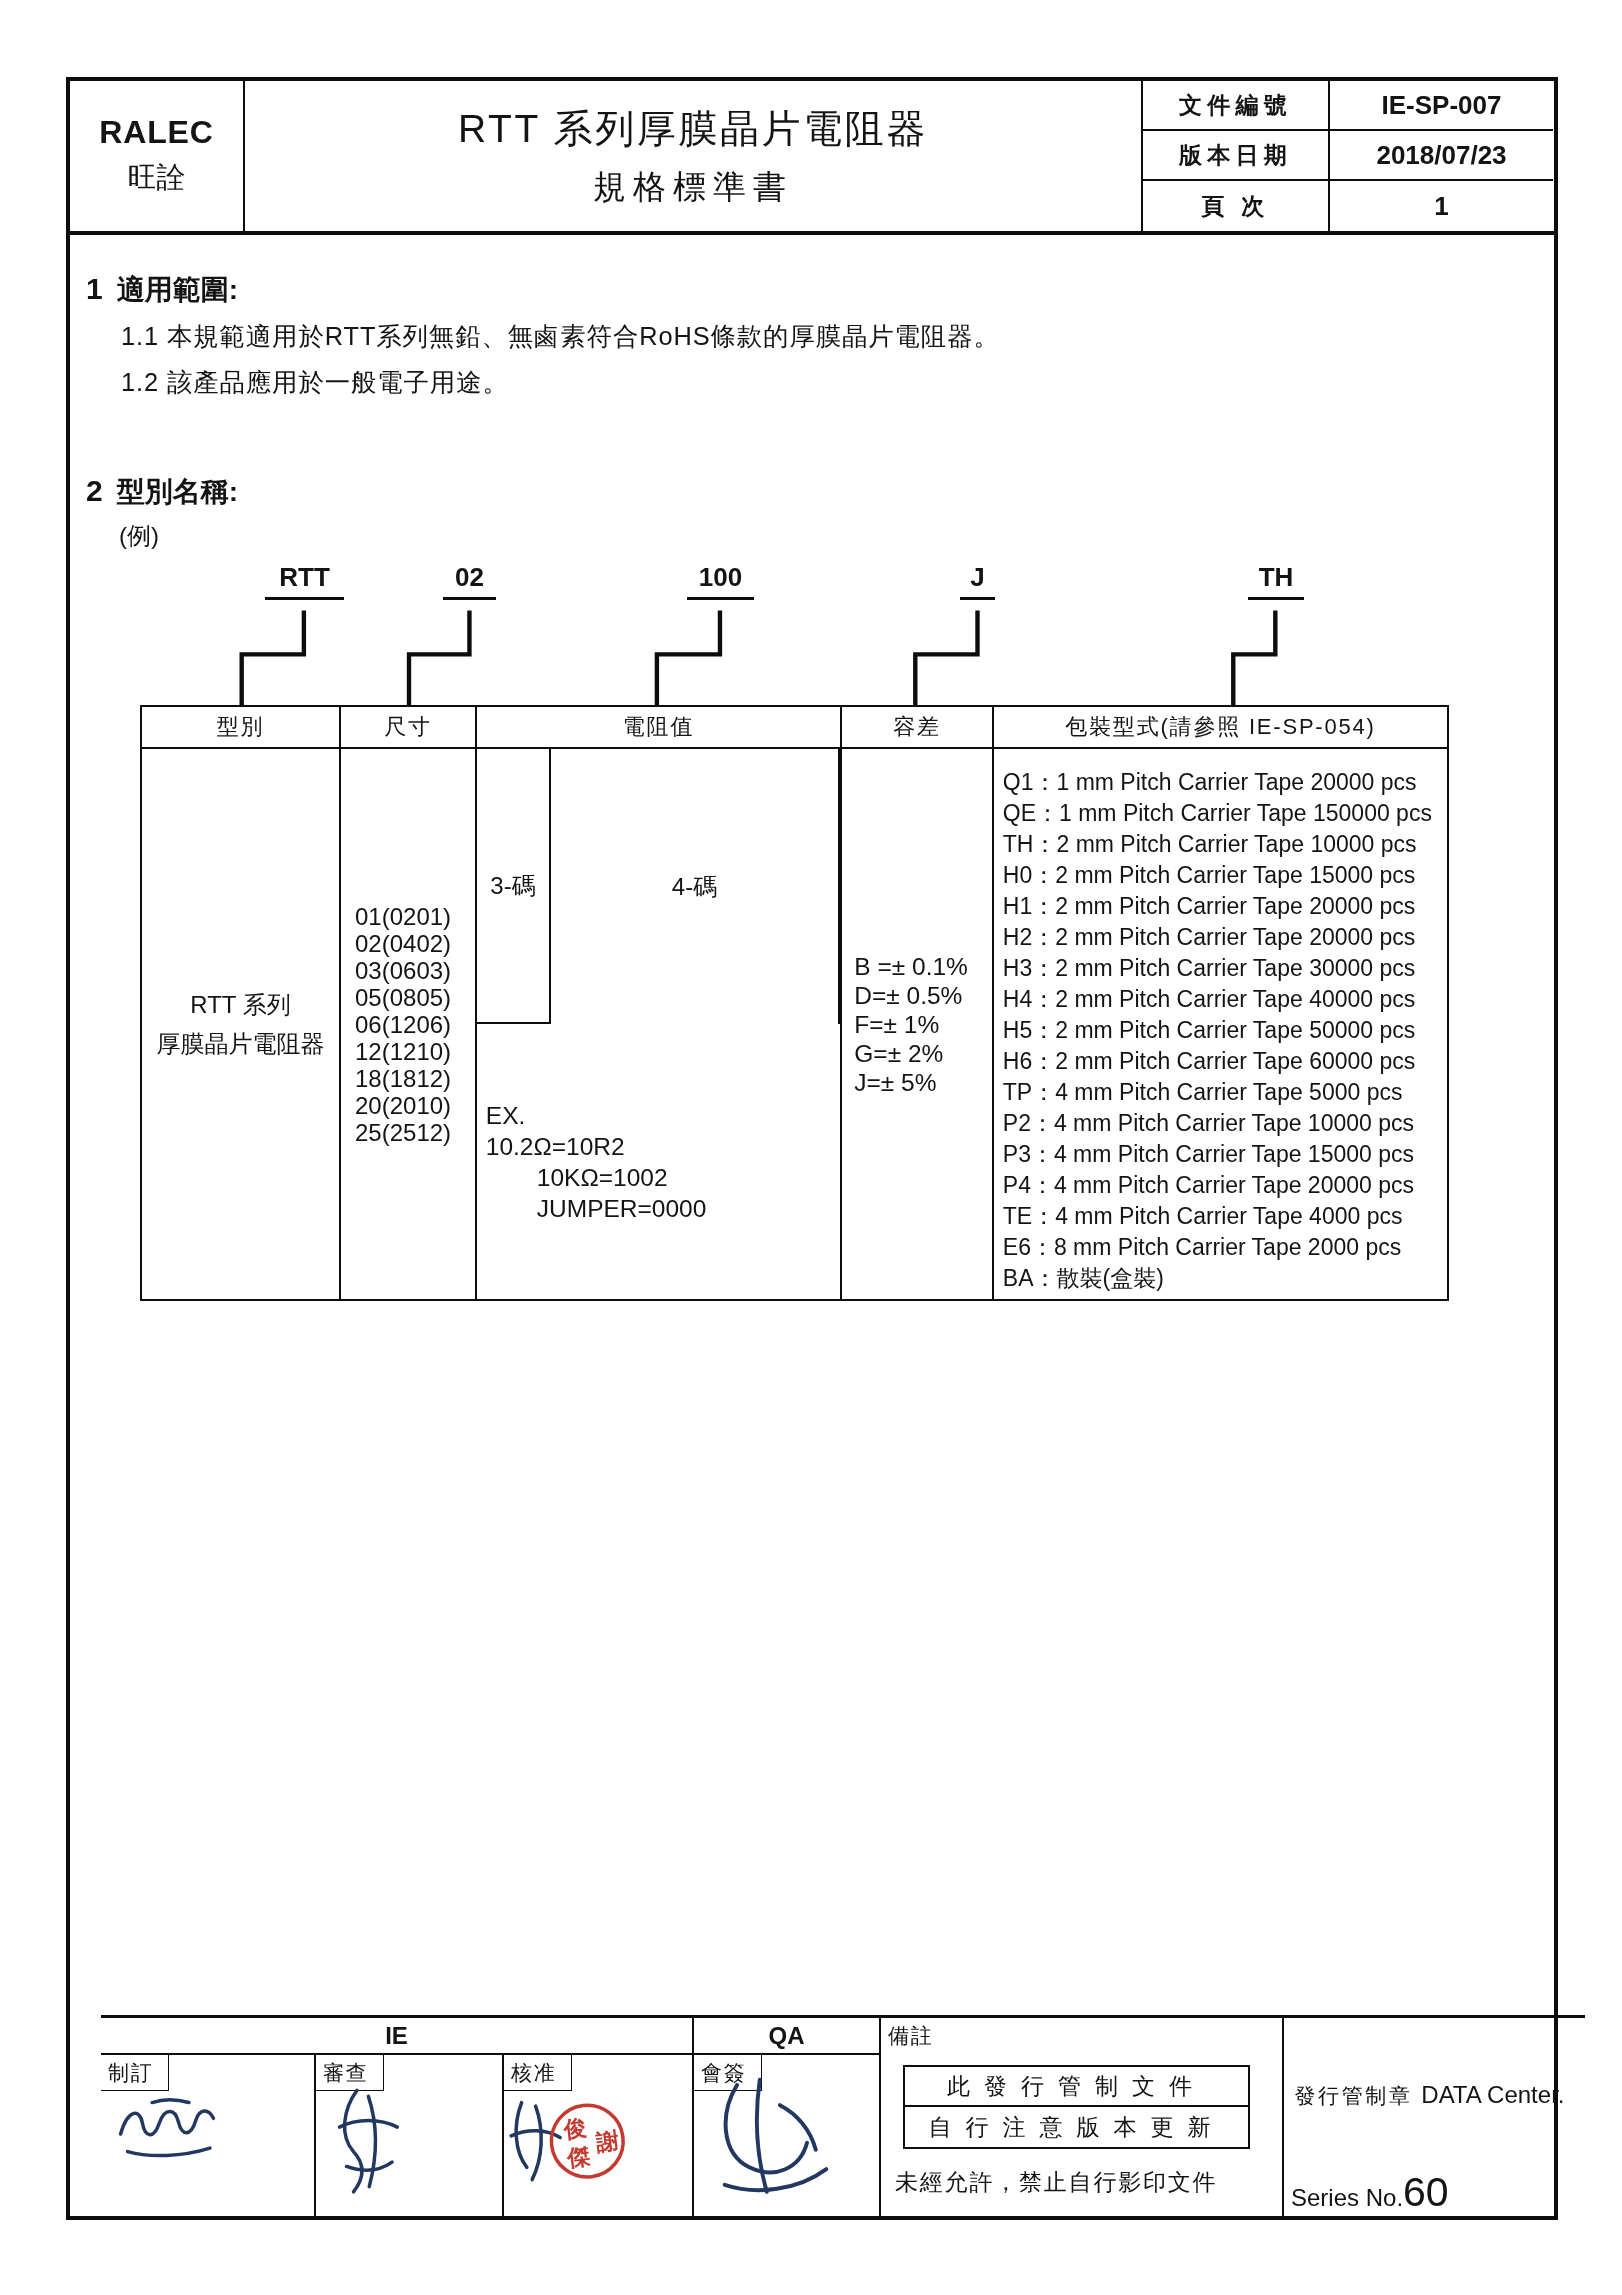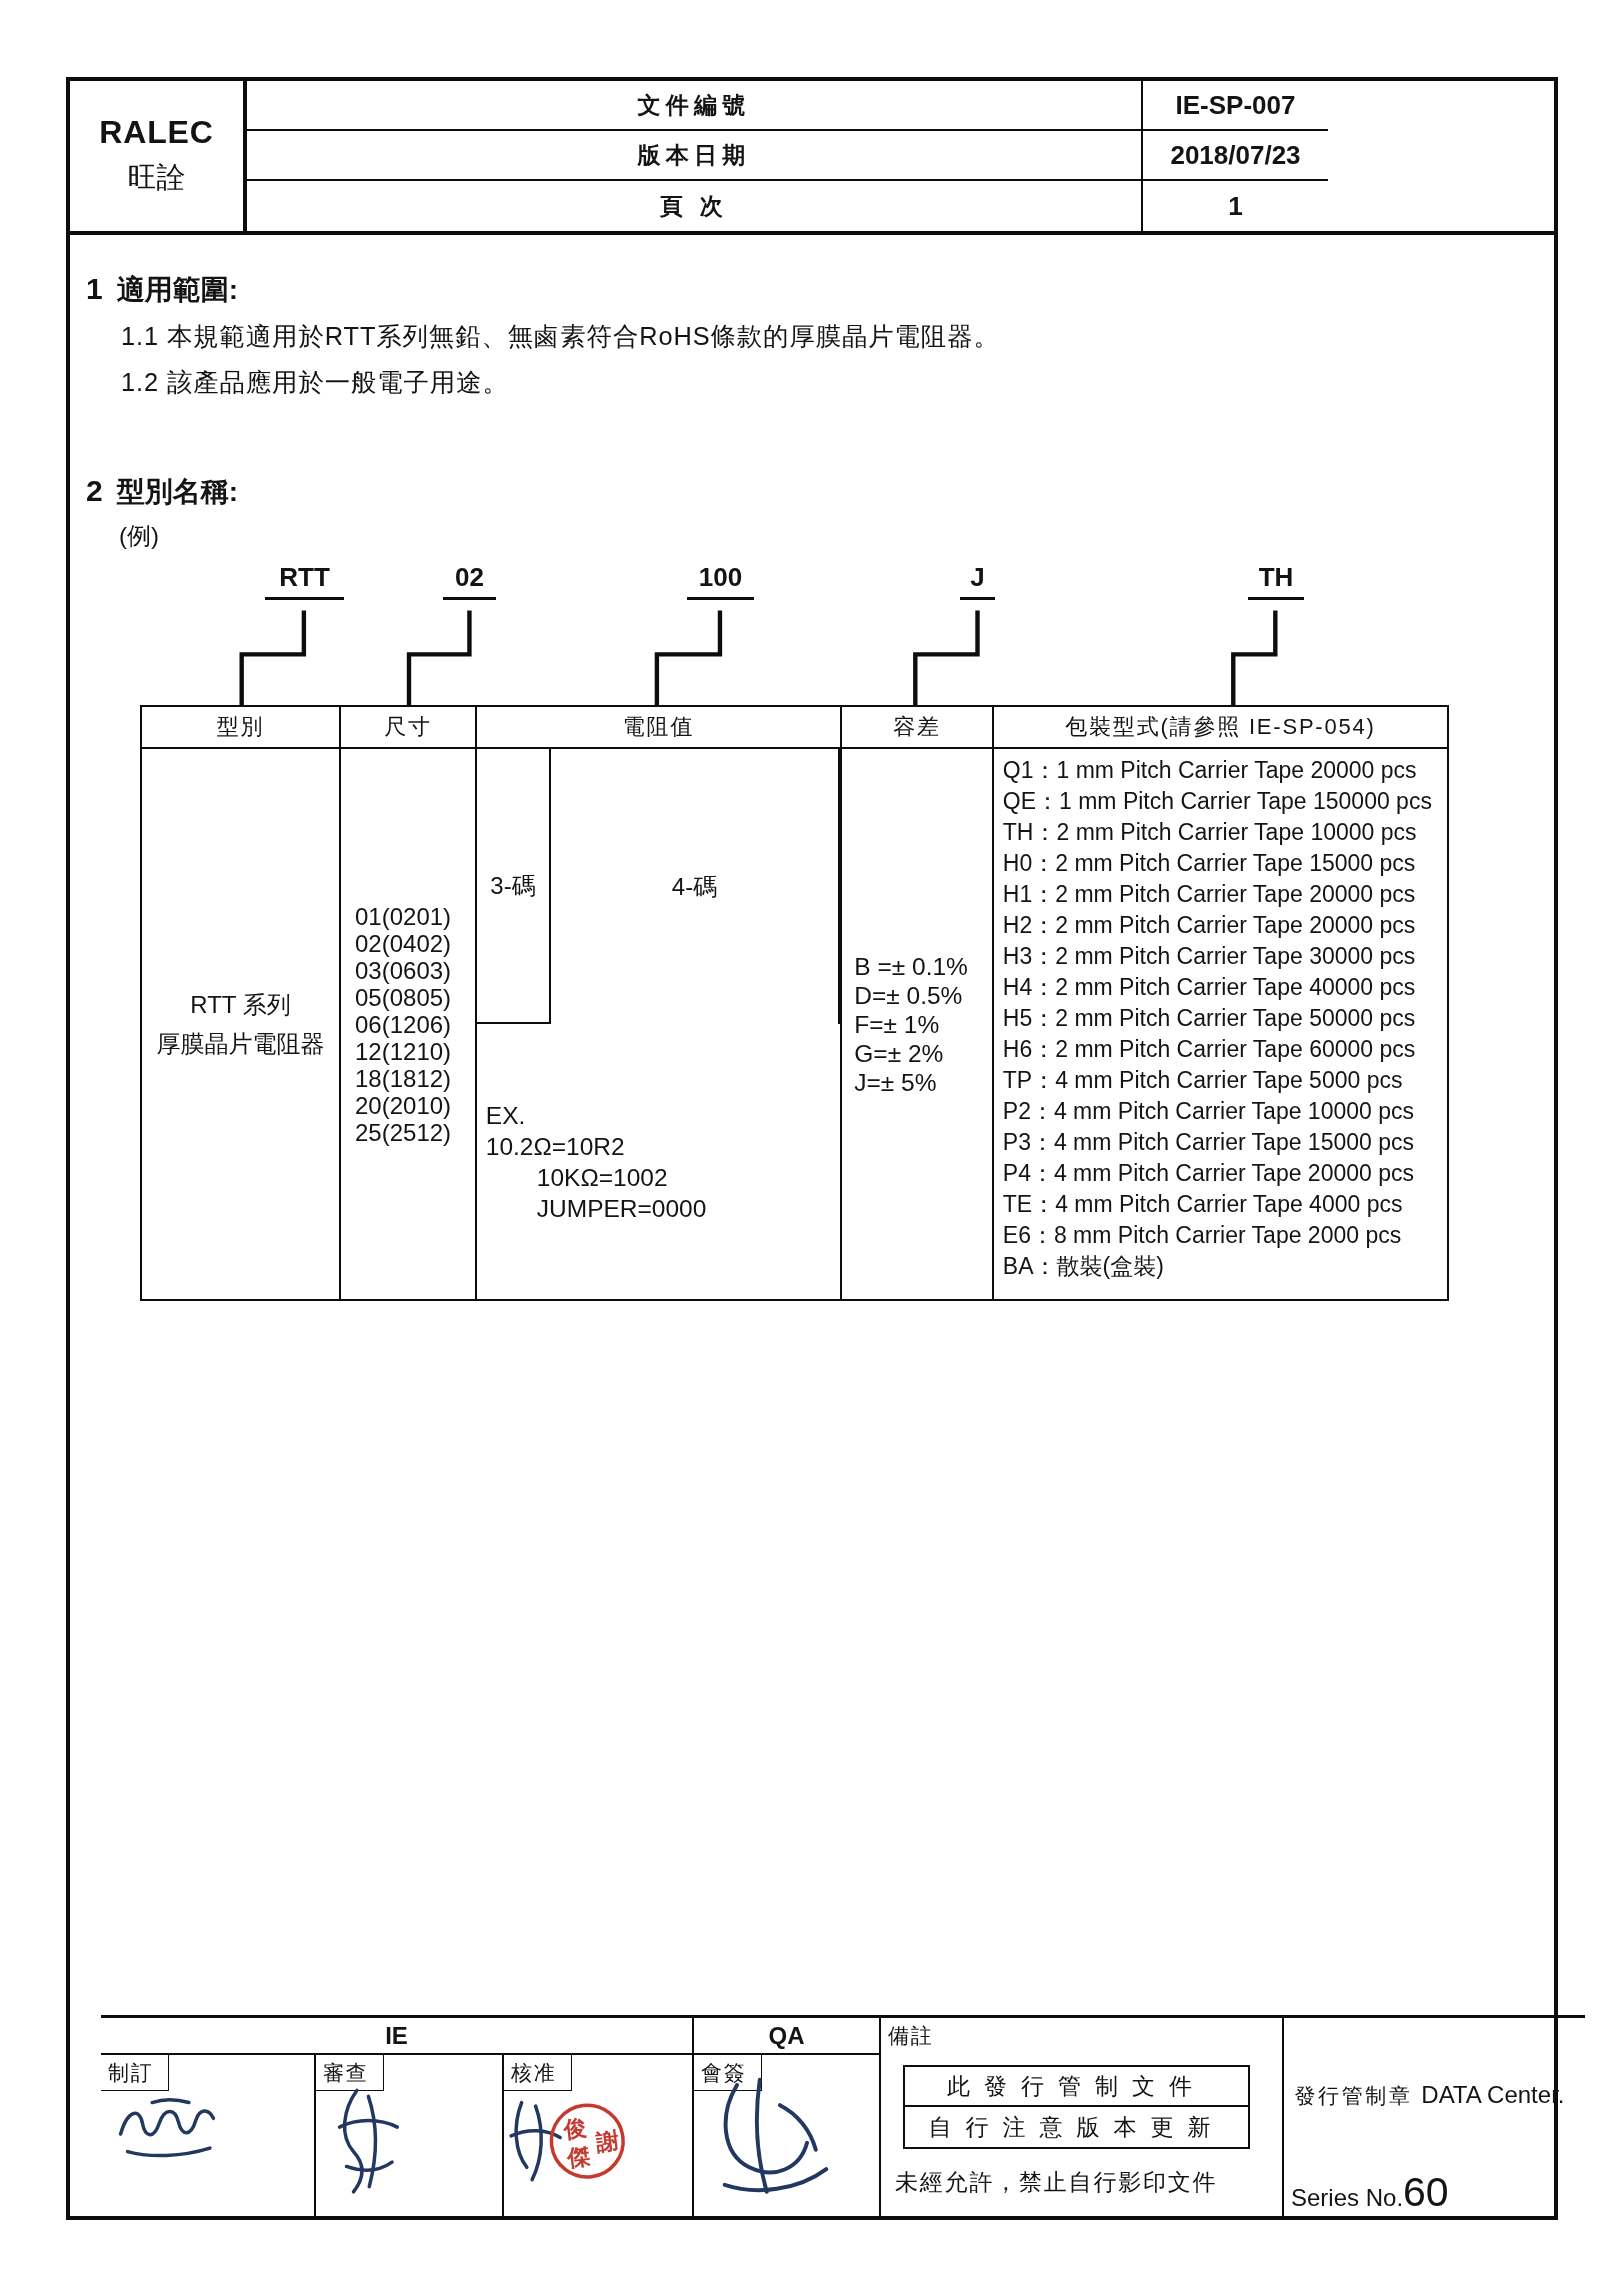--- a/index.html
+++ b/index.html
@@ -52,21 +52,21 @@
     border:2.6px solid #0d0d0d; box-sizing:border-box;
     display:grid; grid-template-columns:199px 136px 365px 152px 1fr;
     grid-template-rows:42px 1fr;
   }
   .st-h {
     border-right:2.6px solid #0d0d0d; border-bottom:2.6px solid #0d0d0d;
     display:flex; align-items:center; justify-content:center; font-size:22px; letter-spacing:1.8px;
   }
   .st-h.last { border-right:none; }
   .st-b { border-right:2.6px solid #0d0d0d; box-sizing:border-box; }
-  .st-b.last { border-right:none; }
+  .st-b.last { border-right:none;margin-top:12px; }
   .cell-type { display:flex; flex-direction:column; align-items:center; justify-content:center; gap:7px; font-size:24px; }
   .cell-sizes { display:flex; flex-direction:column; justify-content:center; padding-left:14px; font-size:24px; line-height:27px; }
   .res-wrap { display:grid; grid-template-columns:74px 1fr; grid-template-rows:1fr 1fr; }
   .res-code { display:flex; align-items:center; justify-content:center; font-size:24px; border-right:2.6px solid #0d0d0d; }
   .res-code.top, .res-ex.top { border-bottom:2.6px solid #0d0d0d; }
   .res-ex { display:flex; flex-direction:column; justify-content:center; padding-left:8.8px; font-size:24.5px; line-height:31px; }
   .res-ex .indent { margin-left:51px; }
   .cell-tol { display:flex; flex-direction:column; justify-content:center; padding-left:12.3px; font-size:24.5px; line-height:29px; }
   .cell-pack { padding:6.1px 0 0 8.8px; font-size:23px; line-height:31px; white-space:nowrap; }
 
@@ -108,20 +108,24 @@
 </head>
 <body>
 
 <div class="page">
   <div class="outer">
 
     <div class="header">
       <div class="h-logo">
         <div class="latin">RALEC</div>
         <div class="cn">旺詮</div>
+      </div>
+      <div class="h-title">
+        <div class="t1">RTT 系列厚膜晶片電阻器</div>
+        <div class="t2">規格標準書</div>
       </div>
       <div class="h-meta-labels">
         <div>文件編號</div>
         <div>版本日期</div>
         <div>頁 次</div>
       </div>
       <div class="h-meta-values">
         <div>IE-SP-007</div>
         <div>2018/07/23</div>
         <div>1</div>

